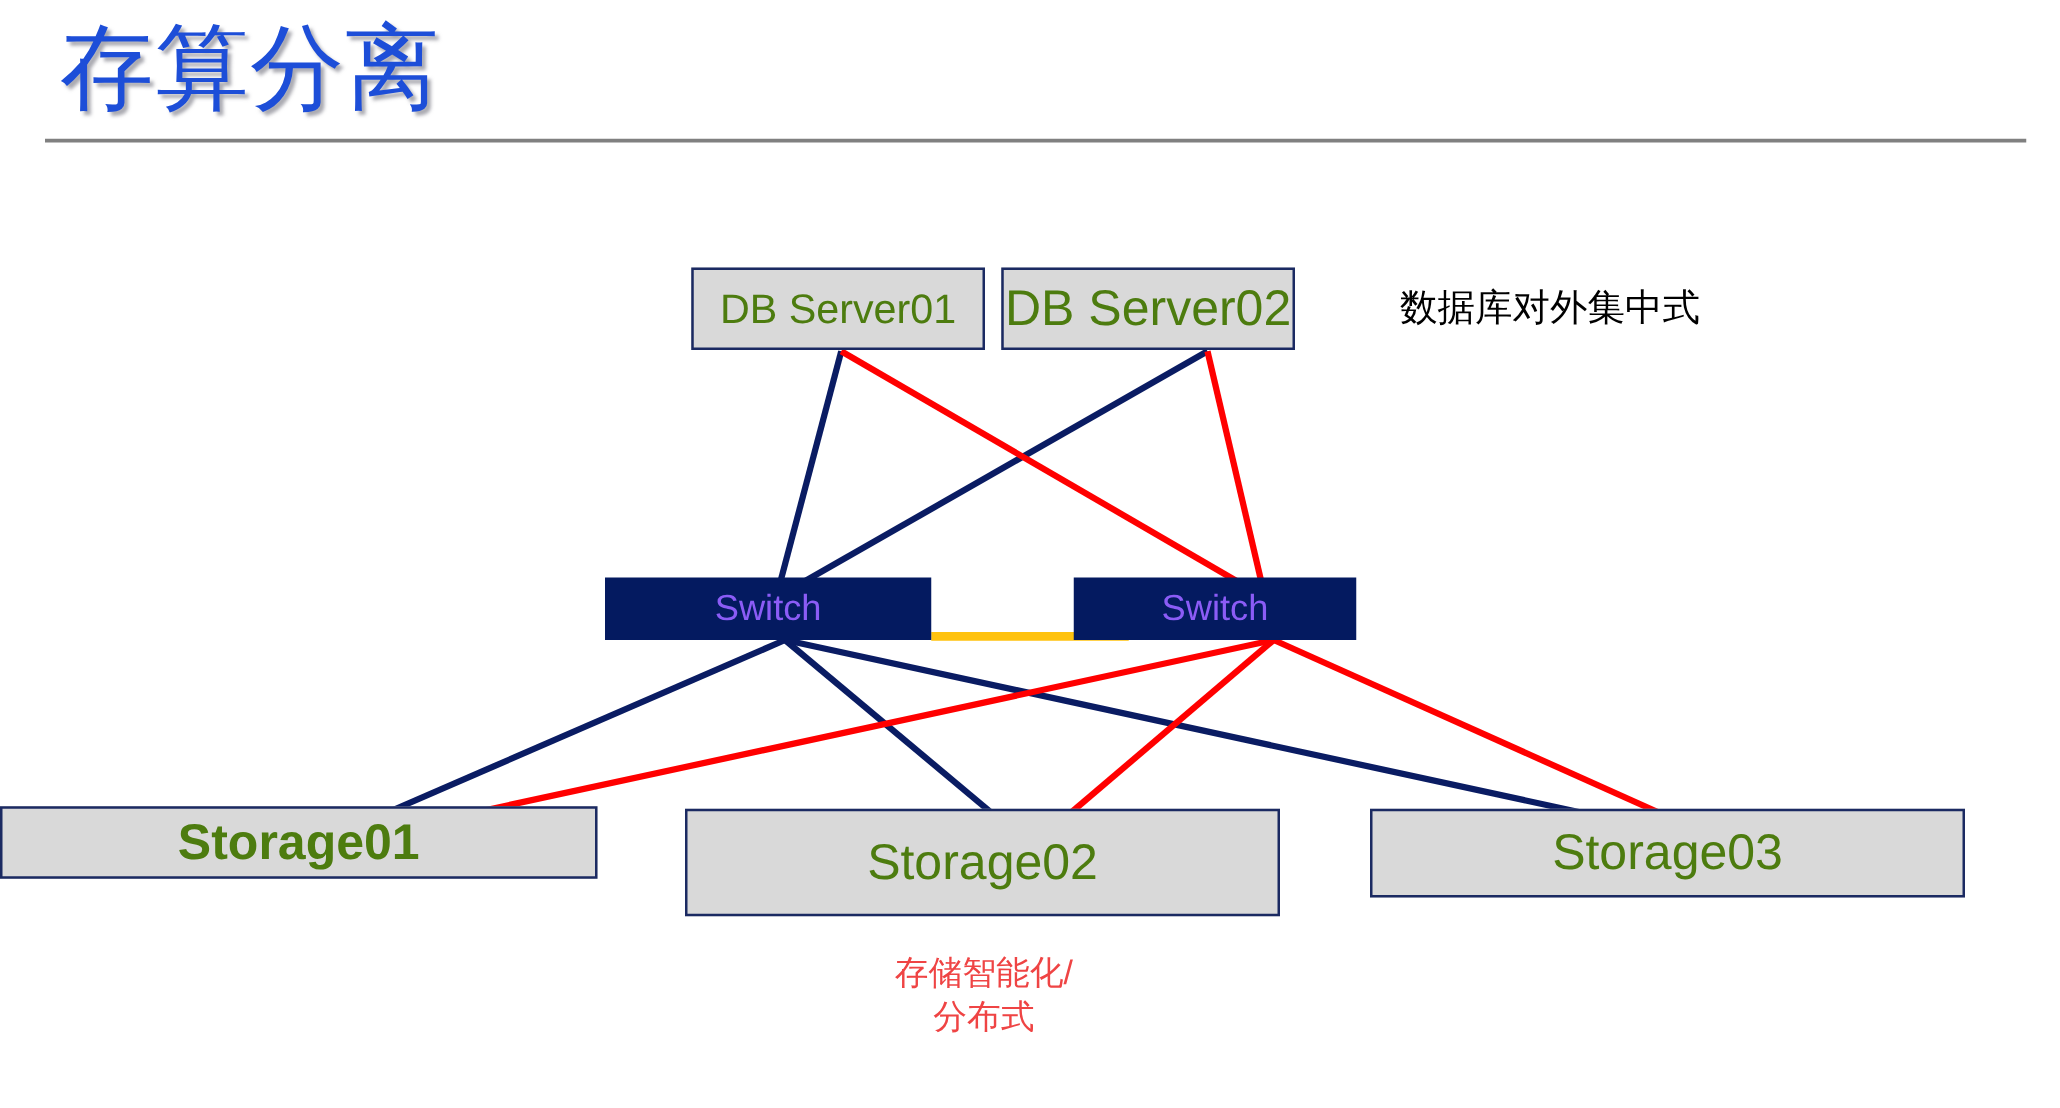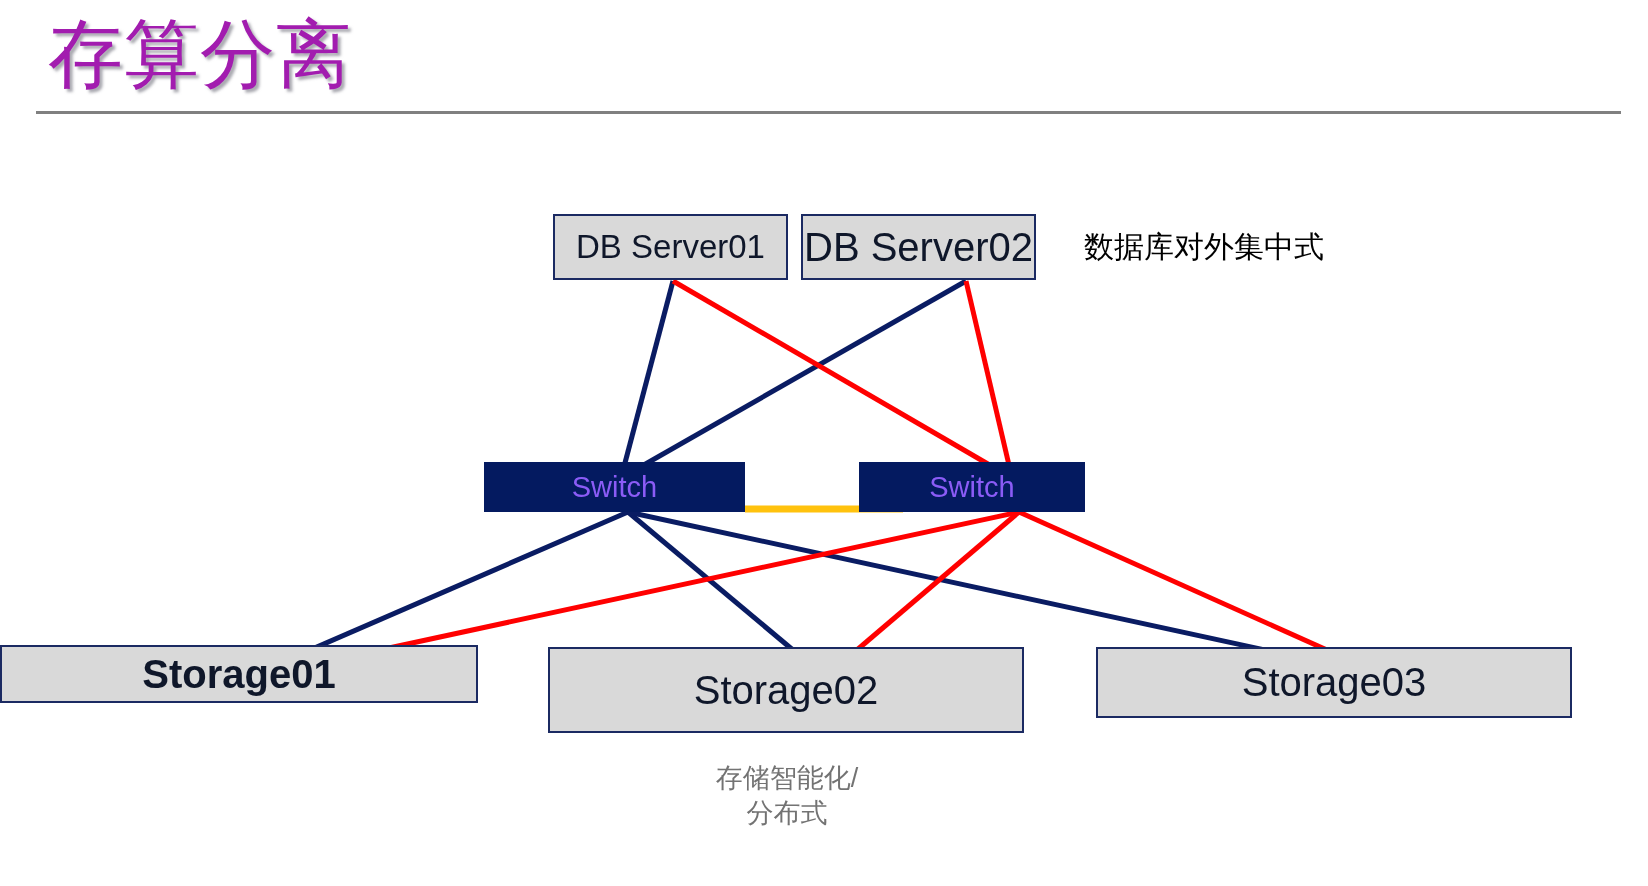--- a/index.html
+++ b/index.html
@@ -19,21 +19,21 @@
     overflow: hidden;
   }
 
   
   #slide-title {
     position: absolute;
     left: 48px;
     top: 6px;
     font-size: 75px;
     line-height: 96px;
-    color: #a21caf;
+    color: #1d4ed8;
     font-weight: 400;
     letter-spacing: 1px;
     text-shadow: 3px 3px 3px rgba(140,140,150,0.75);
     white-space: nowrap;
   }
   #title-rule {
     position: absolute;
     left: 36px;
     top: 111px;
     width: 1585px;
@@ -55,21 +55,21 @@
     position: absolute;
     box-sizing: border-box;
     display: flex;
     align-items: center;
     justify-content: center;
     text-align: center;
   }
   .node-gray {
     background: #d9d9d9;
     border: 2px solid #1b2a62;
-    color: #0f172a;
+    color: #4d7c0f;
   }
   .node-navy {
     background: #041a60;
     border: none;
     color: #8b5cf6;
   }
 
   
   #db-server-01 { left: 553px; top: 214px; width: 235px; height: 66px; font-size: 33px; }
   #db-server-02 { left: 801px; top: 214px; width: 235px; height: 66px; font-size: 40px; }
@@ -79,35 +79,35 @@
   #switch-right { left: 859px; top: 462px; width: 226px; height: 50px; font-size: 29px; }
 
   
   #storage-01 { left: 0px;    top: 645px; width: 478px; height: 58px; font-size: 40px; font-weight: bold; }
   #storage-02 { left: 548px;  top: 647px; width: 476px; height: 86px; font-size: 40px; }
   #storage-03 { left: 1096px; top: 647px; width: 476px; height: 71px; font-size: 40px; }
 
   
   #label-db-note {
     position: absolute;
-    left: 1084px;
+    left: 1120px;
     top: 226px;
     font-size: 30px;
     line-height: 42px;
     color: #000000;
     white-space: nowrap;
   }
   #label-storage-note {
     position: absolute;
     left: 597px;
     top: 761px;
     width: 380px;
     font-size: 27px;
     line-height: 35px;
-    color: #737373;
+    color: #ef4444;
     text-align: center;
   }
   #label-storage-note .note-line { display: block; }
 </style>
 </head>
 <body>
 
 <div id="slide">
 
   <div id="slide-title">存算分离</div>

